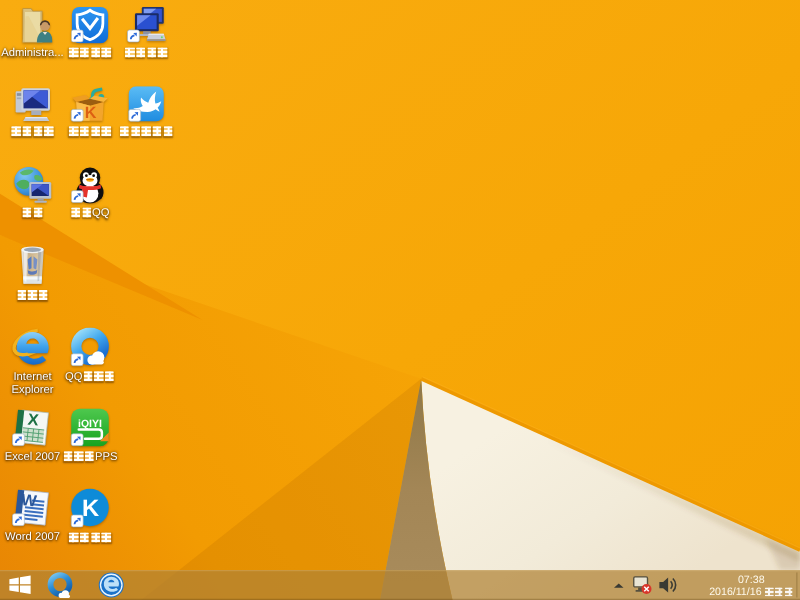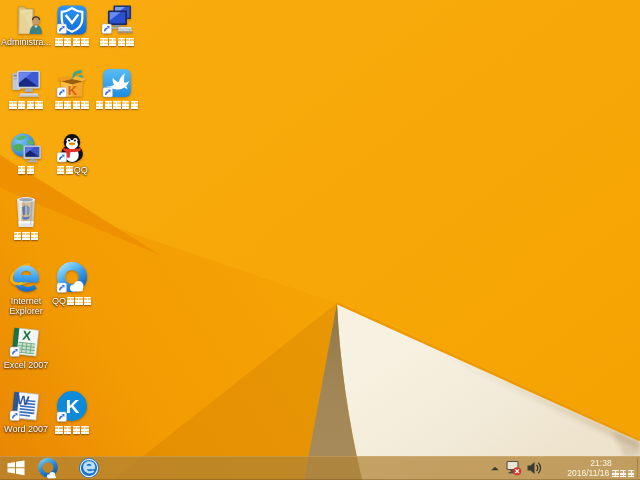--- a/index.html
+++ b/index.html
@@ -277,20 +277,36 @@
   <rect x="7.5" y="3" width="21" height="26" fill="#F4F7F4" stroke="#AEBBAE" stroke-width="0.6"></rect>
   <rect x="4" y="3" width="5" height="26" fill="#1E7145"></rect>
   <rect x="9.5" y="17" width="17" height="10" fill="#CDE0CD"></rect>
   <path d="M9.5,17 h17 M9.5,20.3 h17 M9.5,23.6 h17 M9.5,27 h17 M13.7,17 v10 M18,17 v10 M22.3,17 v10" stroke="#4E9E6E" stroke-width="0.7"></path>
   <text x="17" y="14" font-family="Liberation Sans" font-size="13" font-weight="bold" fill="#1E7145" text-anchor="middle">X</text>
  </g>
  <use href="#sc" x="1" y="21"></use>
 </svg>
 <div class="lbl">Excel 2007</div>
 </div>
+<div class="icon" style="left:40px;top:326px">
+<svg width="32" height="32" viewBox="0 0 32 32">
+ <defs>
+          <linearGradient id="iqy" x1="0" y1="0" x2="0" y2="1">
+  <stop offset="0" stop-color="#4EC84E"></stop>
+            <stop offset="1" stop-color="#17A31F"></stop>
+          </linearGradient>
+        </defs>
+ <rect x="1" y="1" width="30" height="30" rx="7" fill="url(#iqy)"></rect>
+ <path d="M24,27 L31,20 L31,27 Z" fill="#F08A1E"></path>
+ <text x="16" y="15.5" font-family="Liberation Sans" font-size="8.4" font-weight="bold" fill="#fff" text-anchor="middle">iQIYI</text>
+ <path d="M7,17.5 L23,17.5 C24.6,17.5 25.5,18.4 25.5,20 L25.5,22.5 C25.5,24.1 24.6,25 23,25 L12,25" stroke="#fff" stroke-width="2" fill="none" stroke-linecap="round"></path>
+ <use href="#sc" x="1" y="21"></use>
+</svg>
+<div class="lbl"><i class="c"></i><i class="c"></i><i class="c"></i>PPS</div>
+</div>
 <div class="icon" style="left:-6px;top:390px">
 <svg width="34" height="32" viewBox="0 0 34 32">
  <g transform="rotate(6 17 16)">
   <rect x="7.5" y="3" width="21" height="26" fill="#F6F8FB" stroke="#A9B4C4" stroke-width="0.6"></rect>
   <rect x="4" y="3" width="5" height="26" fill="#2B579A"></rect>
   <path d="M16,10.5 h10 M16,13.5 h10 M11,16.5 h15 M11,19.5 h15 M11,22.5 h15 M11,25.5 h11" stroke="#3A6FBF" stroke-width="1.6"></path>
   <text x="13.5" y="15" font-family="Liberation Sans" font-size="13" font-weight="bold" fill="#2B579A" text-anchor="middle">W</text>
  </g>
  <use href="#sc" x="1" y="21"></use>
 </svg>
@@ -344,18 +360,18 @@
    <circle cx="11.2" cy="15.2" r="4" fill="#D8362A"></circle>
    <path d="M9.4,13.4 L13,17 M13,13.4 L9.4,17" stroke="#fff" stroke-width="1.2"></path>
   </svg>
   <svg class="tico" style="right:97px" width="17" height="24" viewBox="0 0 17 24">
    <path d="M1.5,9.5 L4.5,9.5 L8.5,6 L8.5,18 L4.5,14.5 L1.5,14.5 Z" fill="#3a3a33"></path>
    <path d="M10.5,9 A4.2,4.2 0 0 1 10.5,15" stroke="#3a3a33" stroke-width="1.3" fill="none"></path>
    <path d="M12.3,6.8 A7.2,7.2 0 0 1 12.3,17.2" stroke="#3a3a33" stroke-width="1.3" fill="none"></path>
   </svg>
   <div id="eng">ENG</div>
   <div id="clk">
-          <div>21:38</div>
+          <div>07:38</div>
           <div>2016/11/16 <i class="c cs"></i><i class="c cs"></i><i class="c cs"></i></div>
         </div>
  </div>
 </div>
 </div>
 
 </body></html>

